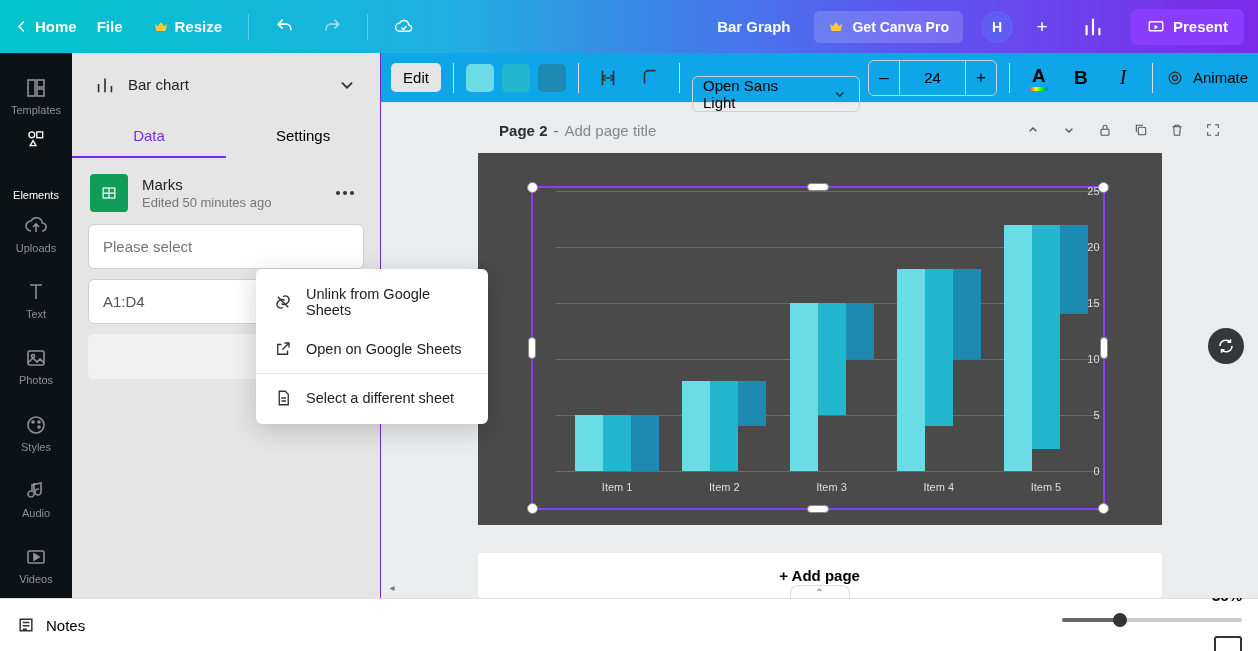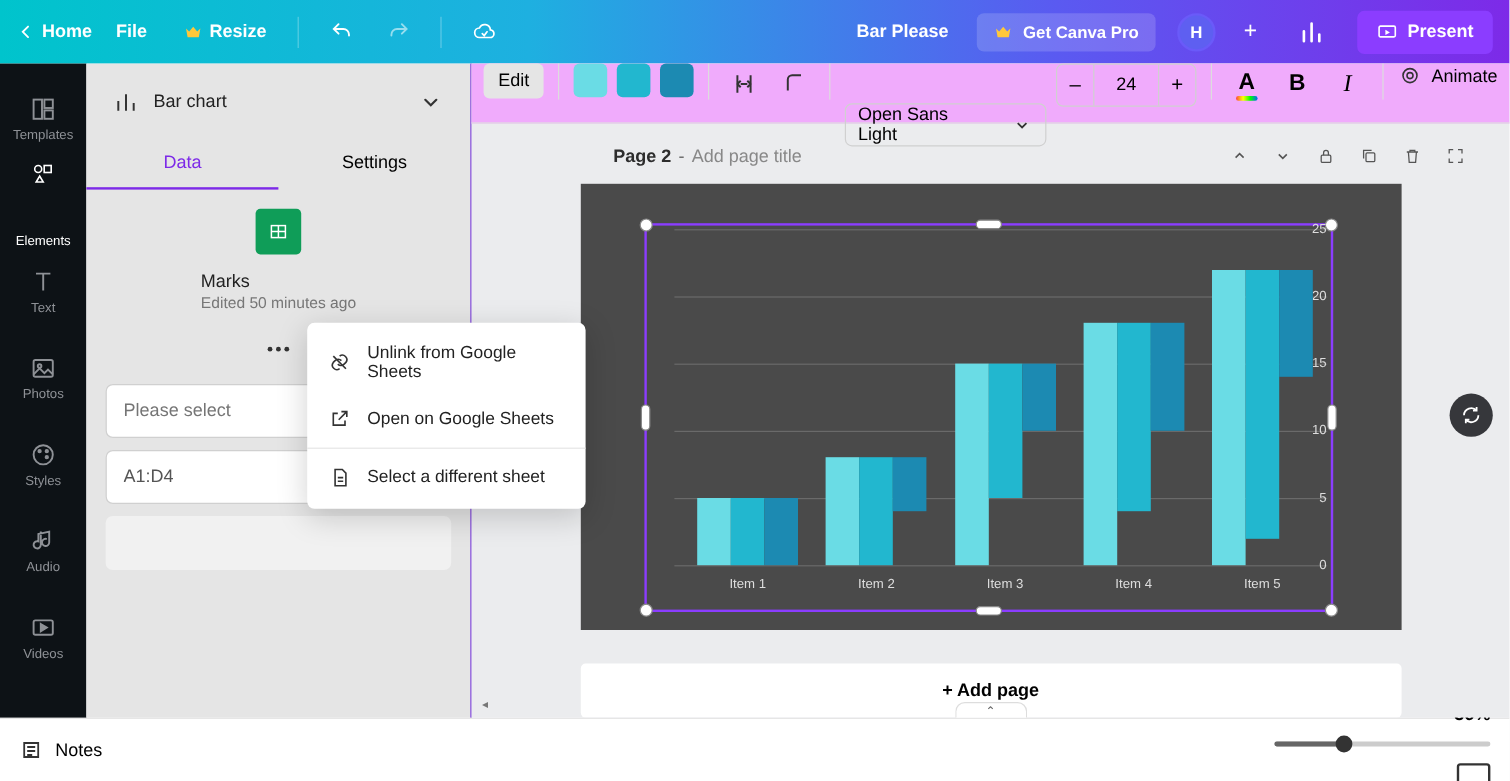--- a/index.html
+++ b/index.html
@@ -29,48 +29,48 @@
   .rail-item svg { width:24px; height:24px; }
   
   .sidepanel { width:359px; background:#e5e5e5; border-right:1px solid #6d28d9; position:relative; }
   .chart-type { height:46px; margin:14px 16px 0; border-bottom:1px solid #e4e4e4; display:flex; align-items:center; gap:12px; padding:0 6px 10px; cursor:pointer; }
   .chart-type svg { width:22px; height:22px; }
   .chart-type-label { flex:1; font-size:15px; color:#222; }
   .chev { width:18px; height:18px; }
   .tabs { display:flex; }
   .tab { flex:1; text-align:center; padding:14px 0 12px; font-size:15px; cursor:pointer; }
   .tab.active { color:#7d2ae8; border-bottom:2px solid #7d2ae8; }
-  .sheet-row { display:flex; align-items:center; gap:14px; padding:16px 18px 8px;flex-direction:column; }
+  .sheet-row { display:flex; align-items:center; gap:14px; padding:16px 18px 8px; }
   .gs-icon { width:38px; height:38px; background:#0f9d58; border-radius:4px; display:flex; align-items:center; justify-content:center; }
   .gs-icon svg { width:20px; height:20px; }
   .sheet-meta { flex:1; }
   .sheet-name { font-size:15px; color:#222; }
   .sheet-edit { font-size:13px; color:#777; margin-top:2px; }
   .dots { width:34px; height:34px; display:flex; align-items:center; justify-content:center; cursor:pointer; }
   .dots span { width:4px; height:4px; background:#333; border-radius:50%; margin:0 1.5px; }
   .input-row { margin:4px 16px 10px; }
   .input-row input { width:100%; height:45px; border:1px solid #d0d0d0; border-radius:6px; padding:0 14px; font-size:15px; color:#555; background:#fff; }
   .ph-row { margin:0 16px 10px; height:45px; border-radius:6px; background:#f1f1f1; }
   
   .menu { position:absolute; left:184px; top:216px; width:232px; background:#fff; border-radius:6px; box-shadow:0 6px 26px rgba(0,0,0,.18); padding:6px 0; z-index:50; }
   .menu-item { display:flex; align-items:center; gap:14px; padding:11px 18px; font-size:14.5px; color:#222; cursor:pointer; }
   .menu-item svg { width:18px; height:18px; flex-shrink:0; }
   .menu-sep { height:1px; background:#e5e5e5; margin:4px 0; }
   
   .canvas-area { flex:1; background:#ebecee; display:flex; flex-direction:column; position:relative; }
-  .toolbar { height:50px; background:#f0abfc; border-bottom:1px solid #e0e0e0; display:flex; align-items:flex-start; padding:0 10px; gap:8px; }
+  .toolbar { height:50px; background:#0ea5e9; border-bottom:1px solid #e0e0e0; display:flex; align-items:center; padding:0 10px; gap:8px; }
   .edit-btn { background:#e5e5e5; border-radius:5px; padding:6px 12px; font-size:15px; cursor:pointer; }
   .vsep { width:1px; height:30px; background:#ddd; margin:0 4px; }
   .swatch { width:28px; height:28px; border-radius:5px; cursor:pointer; }
   .sw1 { background:#6adce5; } .sw2 { background:#22b7cf; } .sw3 { background:#1c8ab2; }
   .tbicon { width:34px; height:34px; display:flex; align-items:center; justify-content:center; cursor:pointer; }
   .font-sel { display:flex; align-items:center; border:1px solid #d0d0d0; border-radius:6px; height:36px; padding:0 10px; gap:20px; cursor:pointer; font-size:15px; width:168px; justify-content:space-between;margin-top:33px; }
   .size-grp { display:flex; align-items:center; border:1px solid #d0d0d0; border-radius:6px; height:36px; }
   .size-btn { width:30px; text-align:center; font-size:17px; cursor:pointer; }
-  .size-val { width:55px; text-align:center; font-size:15px; border-left:1px solid #d0d0d0; border-right:1px solid #d0d0d0; line-height:34px; }
+  .size-val { width:67px; text-align:center; font-size:15px; border-left:1px solid #d0d0d0; border-right:1px solid #d0d0d0; line-height:34px; }
   .color-A { position:relative; font-size:19px; font-weight:600; cursor:pointer; padding-bottom:3px; }
   .color-A:after { content:""; position:absolute; left:-2px; right:-2px; bottom:-1px; height:4px; border-radius:2px; background:linear-gradient(90deg,#f44 0%,#ff0 33%,#0f0 66%,#06f 100%); }
   .bold { font-weight:700; font-size:19px; cursor:pointer; }
   .ital { font-style:italic; font-family:serif; font-size:20px; cursor:pointer; }
   .animate { display:flex; align-items:center; gap:8px; cursor:pointer; font-size:15px; }
   
   .page-header { display:flex; align-items:center; padding:10px 28px 6px 118px; gap:6px; font-size:15px; color:#2d2d2d; }
   .page-header .pg { font-weight:600; }
   .page-header .dash { color:#666; }
   .page-header .add-title { color:#888; }
@@ -134,21 +134,21 @@
         <path d="M15 14l5-5-5-5M20 9H10a6 6 0 00-6 6v1" stroke="#fff" stroke-width="2" stroke-linecap="round"></path>
       </svg>
     </div>
   <div style="width:1px;height:26px;background:rgba(255,255,255,.3);margin:0 6px"></div>
   <div class="tb-icon">
       <svg viewBox="0 0 24 24" fill="none">
         <path d="M7 18a5 5 0 010-10 6 6 0 0111.5 2A4 4 0 0118 18H7z" stroke="#fff" stroke-width="1.8"></path>
         <path d="M10 14l2 2 3-4" stroke="#fff" stroke-width="1.8" stroke-linecap="round"></path>
       </svg>
     </div>
-  <div class="doc-title">Bar Please</div>
+  <div class="doc-title">Bar Graph</div>
   <div class="pro-btn">
     <svg class="crown" viewBox="0 0 24 24">
         <path d="M3 7l4 4 5-6 5 6 4-4-2 11H5z" fill="#ffc83a"></path>
       </svg>
     <span>Get Canva Pro</span>
   </div>
   <div class="avatar">H</div>
   <div class="av-plus">+</div>
   <div class="tb-chart">
       <svg viewBox="0 0 24 24" width="22" height="22" fill="none">
@@ -175,20 +175,27 @@
         </svg>
         <span>Templates</span>
       </div>
     <div class="rail-item active">
         <svg viewBox="0 0 24 24" fill="none" stroke="currentColor" stroke-width="1.6">
           <circle cx="7" cy="7" r="3.5"></circle>
           <rect x="13" y="3.5" width="7" height="7"></rect>
           <path d="M5 20l3.5-6 3.5 6z"></path>
         </svg>
         <span>Elements</span>
+      </div>
+    <div class="rail-item">
+        <svg viewBox="0 0 24 24" fill="none" stroke="currentColor" stroke-width="1.6">
+          <path d="M7 17a5 5 0 010-10 6 6 0 0111.3 2A4 4 0 0118 17"></path>
+          <path d="M12 10v8M9 13l3-3 3 3"></path>
+        </svg>
+        <span>Uploads</span>
       </div>
     <div class="rail-item">
         <svg viewBox="0 0 24 24" fill="none" stroke="currentColor" stroke-width="1.6">
           <path d="M6 5h12M12 5v14"></path>
         </svg>
         <span>Text</span>
       </div>
     <div class="rail-item">
         <svg viewBox="0 0 24 24" fill="none" stroke="currentColor" stroke-width="1.6">
           <rect x="4" y="5" width="16" height="14" rx="1.5"></rect>

